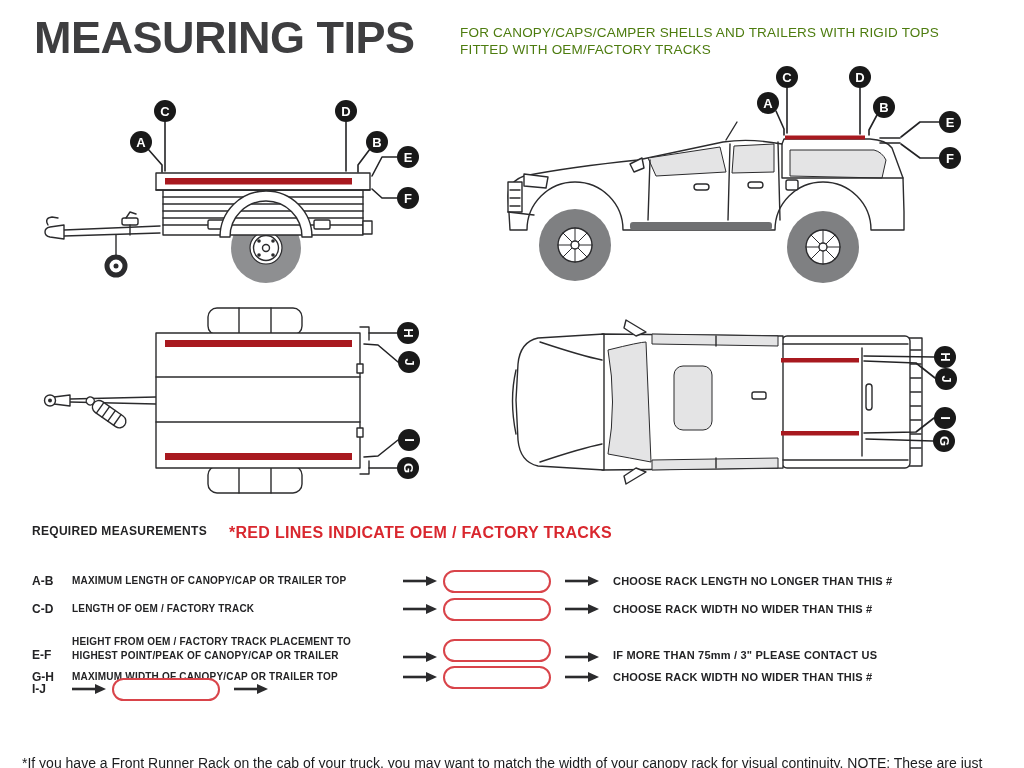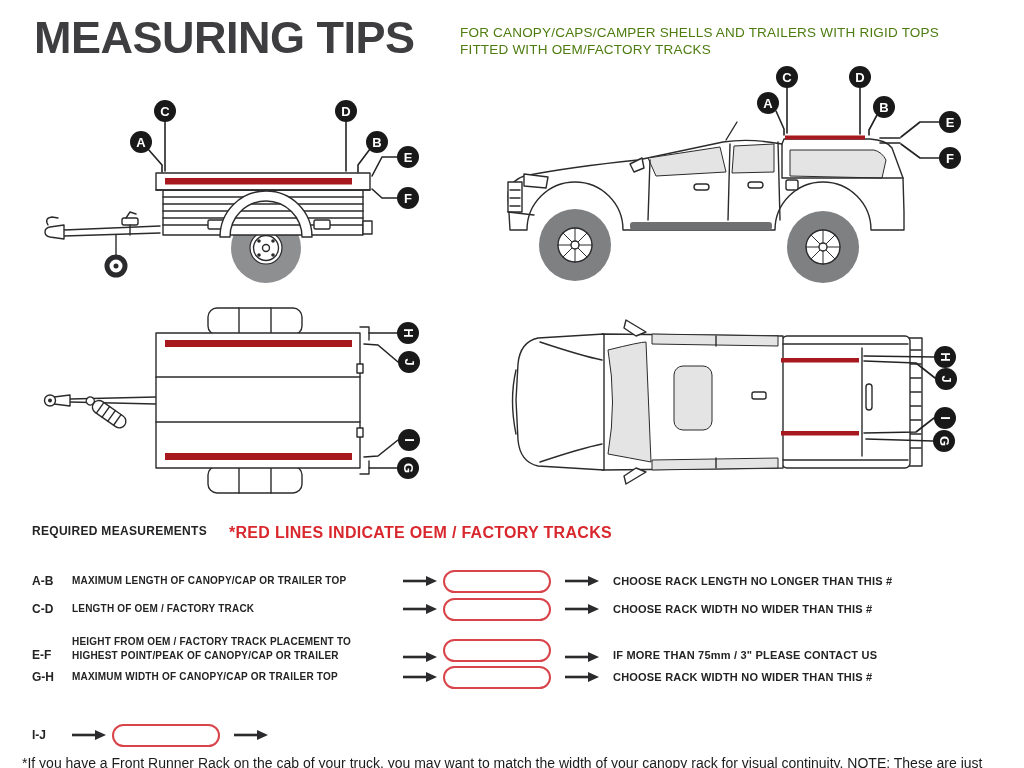--- a/index.html
+++ b/index.html
@@ -411,21 +411,21 @@
           <line x1="0" y1="5" x2="24" y2="5" stroke="#2b2b2d" stroke-width="2.6"></line>
           <polygon points="23,0 34,5 23,10" fill="#2b2b2d"></polygon>
         </svg>
       </div>
     <div class="m-result">
         <span>CHOOSE RACK WIDTH NO WIDER THAN THIS #</span>
         <span></span>
       </div>
   </div>
 
-  <div class="m-row" style="top:708px">
+  <div class="m-row" style="top:662px">
     <div class="m-id">I-J</div>
     <div class="m-arrow">
         <svg width="34" height="10" viewBox="0 0 34 10">
           <line x1="0" y1="5" x2="24" y2="5" stroke="#2b2b2d" stroke-width="2.6"></line>
           <polygon points="23,0 34,5 23,10" fill="#2b2b2d"></polygon>
         </svg>
       </div>
     <div class="m-pill"></div>
     <div class="m-arrow2">
         <svg width="34" height="10" viewBox="0 0 34 10">

